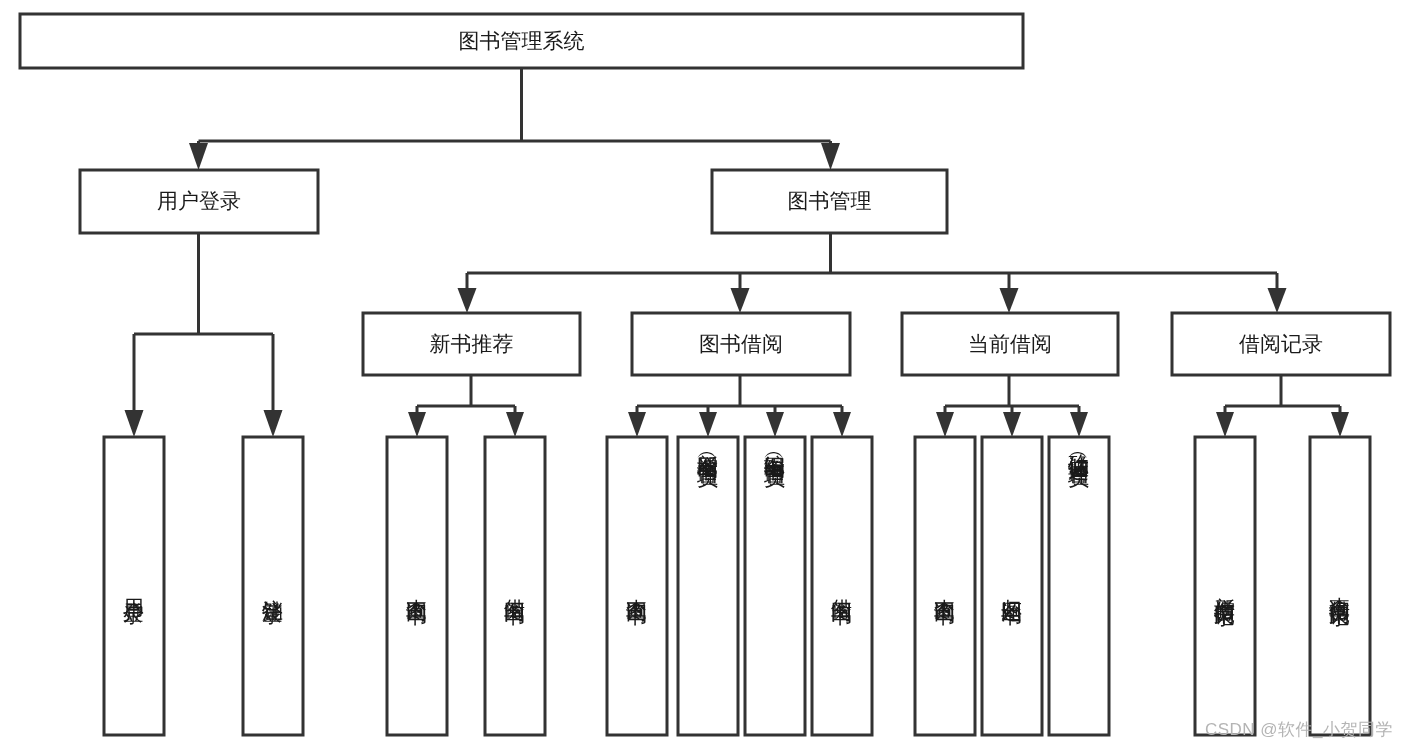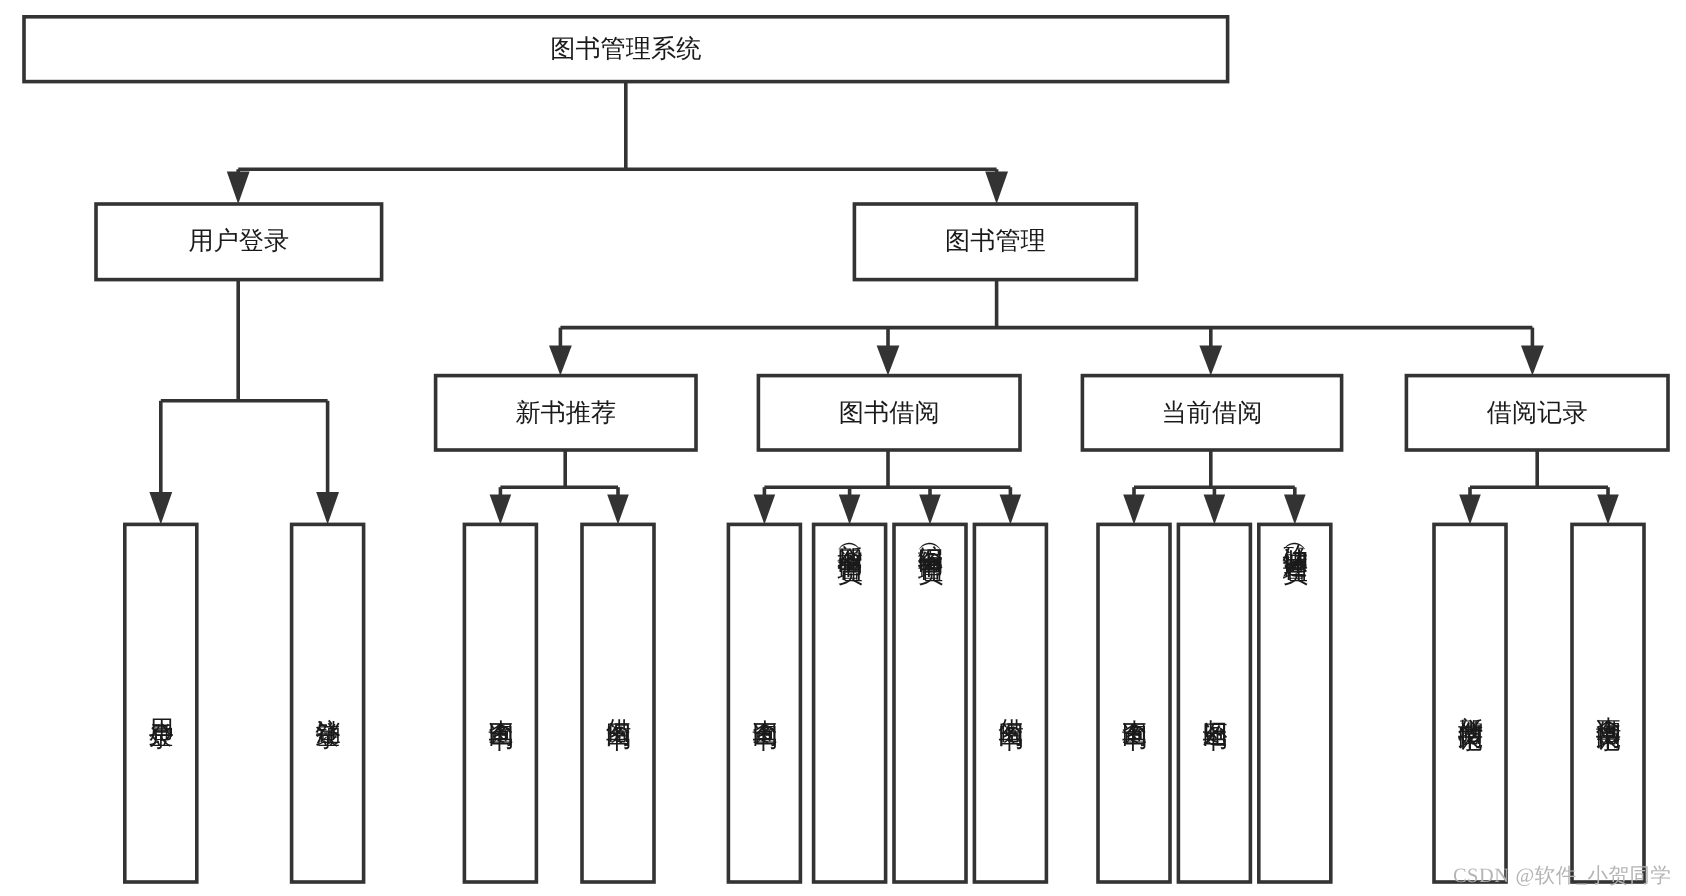--- a/index.html
+++ b/index.html
@@ -63,21 +63,21 @@
     position: absolute;
     display: flex;
     align-items: center;
     justify-content: center;
     pointer-events: none;
   }
   .watermark {
     position: absolute;
     right: 12px;
     bottom: 6px;
-    font-family: Liberation Serif, serif;
+    font-family: Liberation Sans, sans-serif;
     font-size: 17px;
     color: #b4b4b4;
     letter-spacing: 0.5px;
     user-select: none;
   }
 </style>
 </head>
 <body>
 
 <div id="diagram-root">

